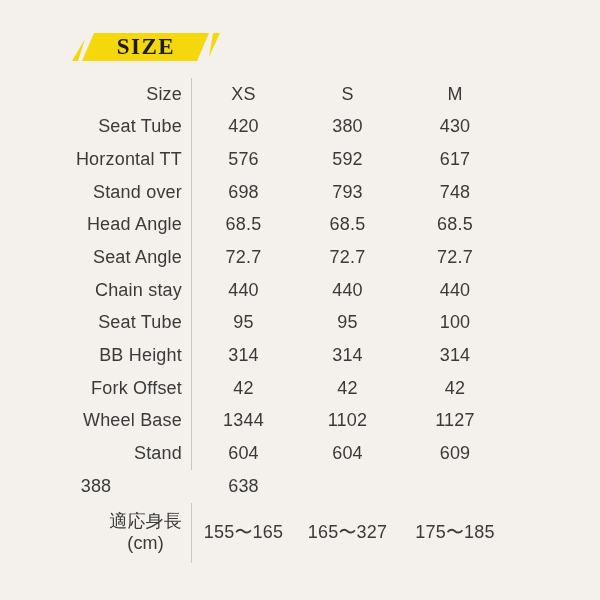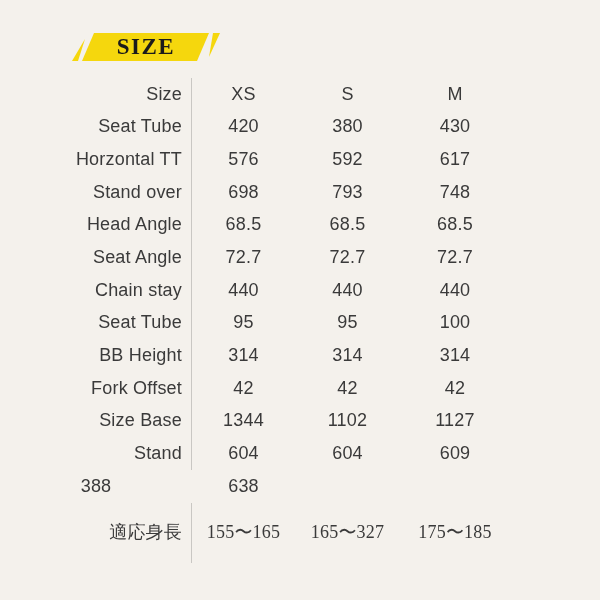--- a/index.html
+++ b/index.html
@@ -43,21 +43,21 @@
     position:absolute;
     left:0;
     top:78px;
     width:510px;
   }
   .row{
     display:grid;
     grid-template-columns:192px 103px 105px 110px;
     height:32.7px;
   }
-  .row.tall{height:60px;font-family:Liberation Serif, serif;}
+  .row.tall{height:60px;}
   .cell{
     display:flex;
     align-items:center;
     font-size:18px;
     letter-spacing:0.2px;
     line-height:1.2;
   }
   .cell.label{
     justify-content:flex-end;
     padding-right:9px;
@@ -136,39 +136,40 @@
           <div class="cell val">314</div>
           <div class="cell val">314</div>
         </div>
         <div class="row">
           <div class="cell label">Fork Offset</div>
           <div class="cell val">42</div>
           <div class="cell val">42</div>
           <div class="cell val">42</div>
         </div>
         <div class="row">
-          <div class="cell label">Size Base</div>
+          <div class="cell label">Wheel Base</div>
           <div class="cell val">1344</div>
           <div class="cell val">1102</div>
           <div class="cell val">1127</div>
         </div>
         <div class="row">
           <div class="cell label">Stand</div>
           <div class="cell val">604</div>
           <div class="cell val">604</div>
           <div class="cell val">609</div>
         </div>
         <div class="row">
           <div class="cell val">388</div>
           <div class="cell val">638</div>
         </div>
         <div class="row tall">
           <div class="cell label">
             <div class="two-line">
               <div>適応身長</div>
+              <div>(cm)</div>
             </div>
           </div>
           <div class="cell val">155〜165</div>
           <div class="cell val">165〜327</div>
           <div class="cell val">175〜185</div>
         </div>
       </div>
   </div>
 
 </div>

